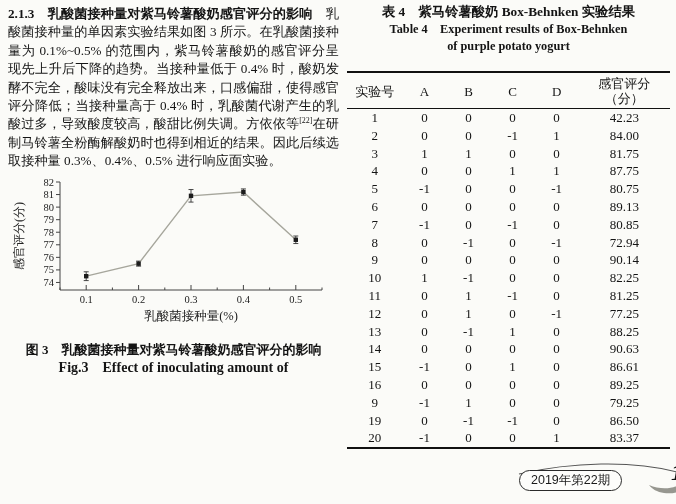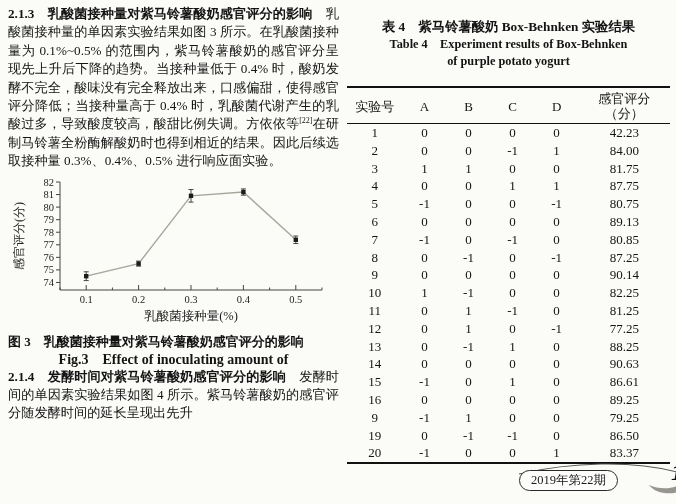--- a/index.html
+++ b/index.html
@@ -3,29 +3,29 @@
 <meta charset="utf-8">
 <style>
   html,body{margin:0;padding:0;}
   body{
     width:676px;height:504px;background:#fbfbf8;
     font-family:"Liberation Serif","DejaVu Serif",serif;
     color:#141414;overflow:hidden;
   }
   .page{position:relative;width:676px;height:504px;overflow:hidden;padding-left:16px;}
   .col-left{position:absolute;left:8px;top:5px;width:331px;}
-  .col-right{position:absolute;left:347px;top:17px;width:323px;}
+  .col-right{position:absolute;left:347px;top:2px;width:323px;}
   p.body-text{
     margin:0;font-size:13.2px;line-height:18.4px;
     text-align:justify;text-justify:inter-ideograph;
   }
   p.body-text b{font-weight:bold;}
   sup.cite{font-size:8px;vertical-align:super;line-height:0;}
   .figure{margin:3px 0 0 0;text-align:center;}
-  .caption-zh{font-weight:bold;font-size:13px;text-align:left;line-height:19px;margin-top:2px;}
+  .caption-zh{font-weight:bold;font-size:13px;text-align:center;line-height:19px;margin-top:10px;}
   .caption-en{font-weight:bold;font-size:14px;text-align:center;line-height:17px;}
   .sect-214{margin-top:3px;}
   .tbl-title-zh{font-weight:bold;font-size:13.3px;text-align:center;line-height:19px;}
   .tbl-title-en{font-weight:bold;font-size:12.3px;text-align:center;line-height:17px;}
   table.bb{
     width:100%;border-collapse:collapse;margin-top:16px;
     border-top:2px solid #111;border-bottom:2px solid #111;
     font-size:13px;
   }
   table.bb thead tr{border-bottom:1.3px solid #111;}
@@ -38,21 +38,21 @@
   table.bb th:nth-child(2),table.bb td:nth-child(2){width:13.5%;}
   table.bb th:nth-child(3),table.bb td:nth-child(3){width:13.5%;}
   table.bb th:nth-child(4),table.bb td:nth-child(4){width:13.5%;}
   table.bb th:nth-child(5),table.bb td:nth-child(5){width:13.5%;}
   table.bb th:nth-child(6),table.bb td:nth-child(6){width:28%;}
   .footer{position:absolute;right:0;bottom:6px;width:175px;height:40px;}
   .footer svg.swoosh{position:absolute;right:0;top:0;}
   .issue-badge{
     position:absolute;left:2px;top:12px;border:1px solid #2a2a2a;border-radius:12px;
     background:#fdfdfb;padding:1px 11px 2px 11px;font-size:12.5px;line-height:16px;
-    font-family:Liberation Serif, serif;color:#1a1a1a;
+    font-family:Liberation Sans, sans-serif;color:#1a1a1a;
   }
   .page-no{
     position:absolute;right:-3px;top:1px;font-style:italic;font-weight:bold;
     font-size:24px;line-height:26px;color:#101010;
   }
 </style>
 </head>
 <body>
 
 <div class="page">
@@ -126,21 +126,20 @@
             <rect x="176.8" y="19.61395348837203" width="4.4" height="4.4" fill="#1c1c1c"></rect>
             <rect x="229.20000000000002" y="15.84651162790695" width="4.4" height="4.4" fill="#1c1c1c"></rect>
             <rect x="281.6" y="63.56744186046508" width="4.4" height="4.4" fill="#1c1c1c"></rect>
           </g>
         </svg>
     </div>
 
     <div class="caption-zh">图 3　乳酸菌接种量对紫马铃薯酸奶感官评分的影响</div>
     <div class="caption-en">Fig.3　Effect of inoculating amount of</div>
 
-    <p class="body-text sect-214"><b>2.1.4　发酵时间对紫马铃薯酸奶感官评分的影响</b><span>　发酵时间的单因素实验结果如图 4 所示。紫马铃薯酸奶的感官评分随发酵时间的延长呈现出先升</span></p>
   </div>
 
   <div class="col-right">
     <div class="tbl-title-zh">表 4　紫马铃薯酸奶 Box-Behnken 实验结果</div>
     <div class="tbl-title-en">Table 4　Experiment results of Box-Behnken</div>
     <div class="tbl-title-en">of purple potato yogurt</div>
 
     <table class="bb">
       <thead>
         <tr id="t4-head">
@@ -209,21 +208,21 @@
             <td>-1</td>
             <td>0</td>
             <td>80.85</td>
           </tr>
           <tr>
             <td>8</td>
             <td>0</td>
             <td>-1</td>
             <td>0</td>
             <td>-1</td>
-            <td>87.25</td>
+            <td>72.94</td>
           </tr>
           <tr>
             <td>9</td>
             <td>0</td>
             <td>0</td>
             <td>0</td>
             <td>0</td>
             <td>90.14</td>
           </tr>
           <tr>

